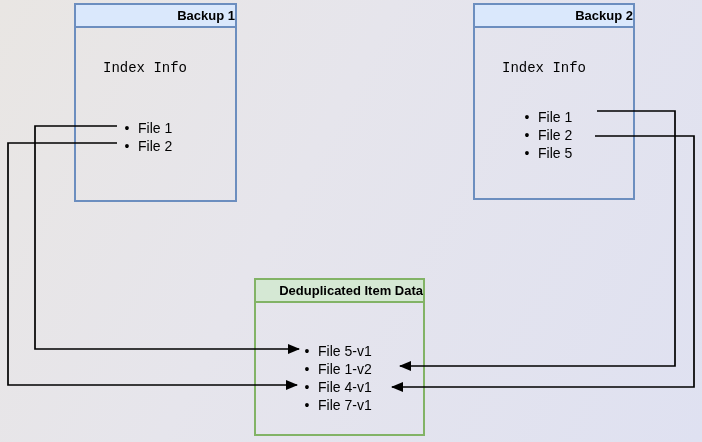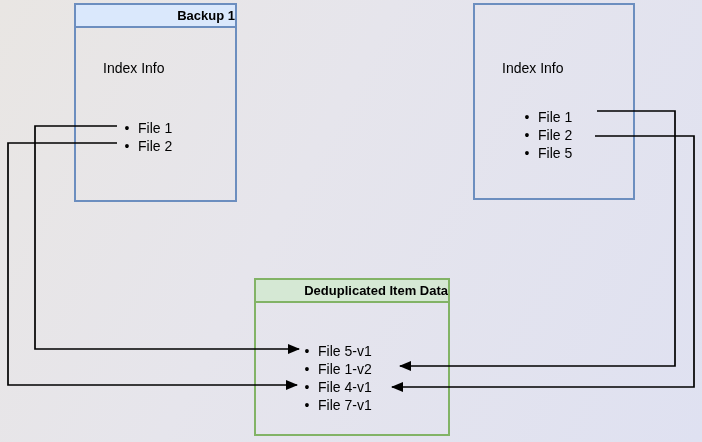--- a/index.html
+++ b/index.html
@@ -11,28 +11,28 @@
   .box { position:absolute; box-sizing:border-box; border:2px solid; background:transparent; }
   .box-backup { border-color:#6c8ebf; }
   .box-dedup  { border-color:#82b366; }
   .box-header {
     box-sizing:border-box; width:100%; height:23px; line-height:21px;
     text-align:right; font-weight:bold; font-size:13px;
     border-bottom:2px solid;
   }
   .box-backup .box-header { background:#dae8fc; border-bottom-color:#6c8ebf; }
   .box-dedup  .box-header { background:#d5e8d4; border-bottom-color:#82b366; }
-  .index-info { position:absolute; left:27px; top:55px; font-size:14px; }
+  .index-info { position:absolute; left:27px; top:55px; font-size:14px;font-family:Liberation Mono, monospace; }
   .file-list { position:absolute; font-size:14px; }
   .file-row { display:flex; align-items:center; height:18px; line-height:18px; }
   .bullet { width:14px; text-align:center; font-size:14px; }
   .file-label { margin-left:4px; white-space:nowrap; }
   #backup1 { left:74px;  top:3px;   width:163px; height:199px; }
   #backup2 { left:473px; top:3px;   width:162px; height:197px; }
-  #dedup   { left:254px; top:278px; width:196px; height:158px; }
+  #dedup   { left:254px; top:278px; width:171px; height:158px; }
   #backup1 .file-list { left:44px; top:114px; }
   #backup2 .file-list { left:45px; top:103px; }
   #dedup   .file-list { left:44px; top:62px;  }
   svg.connectors { position:absolute; left:0; top:0; pointer-events:none; }
   svg.connectors polyline { fill:none; stroke:#000; stroke-width:1.7; }
   svg.connectors path { fill:#000; }
 </style>
 </head>
 <body>
 
@@ -47,20 +47,21 @@
         <span class="file-label">File 1</span>
       </div>
       <div class="file-row">
         <span class="bullet">•</span>
         <span class="file-label">File 2</span>
       </div>
     </div>
   </div>
 
   <div class="box box-backup" id="backup2">
+    <div class="box-header">Backup 2</div>
     <div class="index-info">Index Info</div>
     <div class="file-list">
       <div class="file-row">
         <span class="bullet">•</span>
         <span class="file-label">File 1</span>
       </div>
       <div class="file-row">
         <span class="bullet">•</span>
         <span class="file-label">File 2</span>
       </div>

